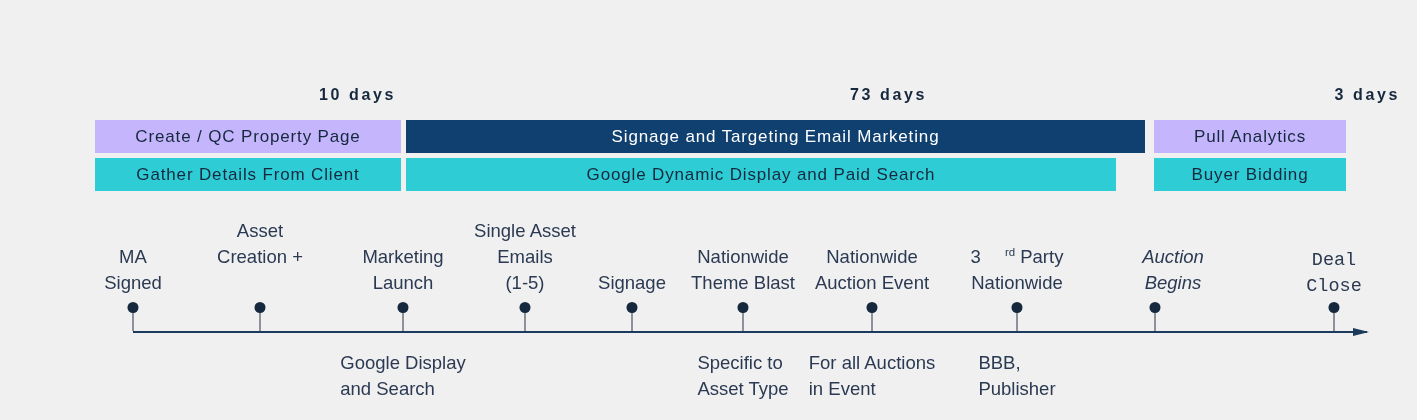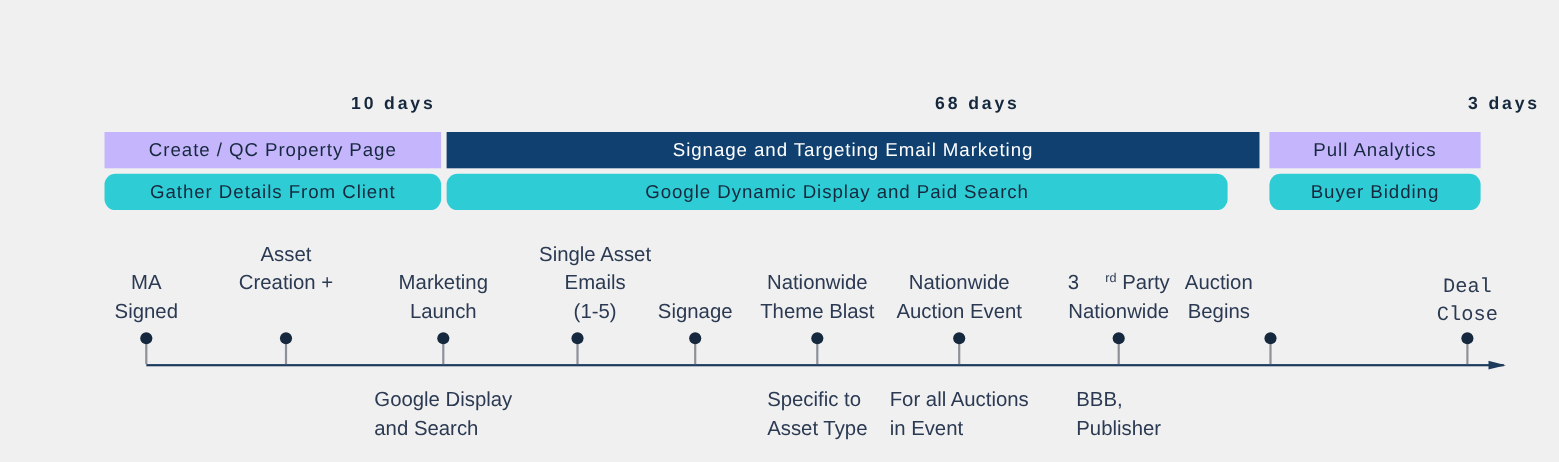--- a/index.html
+++ b/index.html
@@ -42,21 +42,21 @@
     position: absolute;
     display: flex;
     align-items: center;
     justify-content: center;
     font-size: 17px;
     letter-spacing: 0.85px;
     white-space: nowrap;
     box-sizing: border-box;
   }
   .bar.row1 { height: 33px; }
-  .bar.row2 { height: 33px; border-radius: 10px; }
+  .bar.row2 { height: 33px; }
 
   .bar.lightblue { background: #c4b5fd; color: #16283d; }
   .bar.navy      { background: #0f4070; color: #ffffff; }
   .bar.teal      { background: #2ecdd6; color: #16283d; }
 
   
   .milestone-top {
     position: absolute;
     text-align: center;
     font-size: 18.5px;
@@ -101,21 +101,21 @@
   }
   .axis-arrow {
     position: absolute;
   }
 </style>
 </head>
 <body>
 
 <div id="canvas">
     <div class="phase-label" style="left: 96px; top: 86px; width: 300px;">10 days</div>
-    <div class="phase-label" style="left: 627px; top: 86px; width: 300px;">68 days</div>
+    <div class="phase-label" style="left: 627px; top: 86px; width: 300px;">73 days</div>
     <div class="phase-label" style="left: 1100px; top: 86px; width: 300px;">3 days</div>
     <div class="bar row1 lightblue" style="left: 95px; width: 306px; top: 120px;">Create / QC Property Page</div>
     <div class="bar row1 navy" style="left: 406px; width: 739px; top: 120px;">Signage and Targeting Email Marketing</div>
     <div class="bar row1 lightblue" style="left: 1154px; width: 192px; top: 120px;">Pull Analytics</div>
     <div class="bar row2 teal" style="left: 95px; width: 306px; top: 158px;">Gather Details From Client</div>
     <div class="bar row2 teal" style="left: 406px; width: 710px; top: 158px;">Google Dynamic Display and Paid Search</div>
     <div class="bar row2 teal" style="left: 1154px; width: 192px; top: 158px;">Buyer Bidding</div>
     <div class="axis-line" style="left: 133px; top: 331px; width: 1234px;"></div>
     <div class="axis-arrow" style="left: 1353px; top: 323px;"><svg width="20" height="18" viewBox="0 0 20 18">
         <path d="M0 5 L16 9 L0 13 Z" fill="#1b3a5c"></path>
@@ -137,21 +137,21 @@
     <div class="milestone-top" style="left: 403px; top: 244px;">
       <div>Marketing</div>
       <div>Launch</div>
     </div>
     <div class="milestone-bottom" style="left: 403px; top: 350px;">
       <div>Google Display</div>
       <div>and Search</div>
     </div>
     <div class="stem" style="left: 524px; top: 307px; height: 24px;"></div>
     <div class="dot" style="left: 525px; top: 302px;"></div>
-    <div class="milestone-top" style="left: 525px; top: 218px; margin-left: 16px;">
+    <div class="milestone-top" style="left: 525px; top: 218px;">
       <div>Single Asset</div>
       <div>Emails</div>
       <div>(1-5)</div>
     </div>
     <div class="stem" style="left: 631px; top: 307px; height: 24px;"></div>
     <div class="dot" style="left: 632px; top: 302px;"></div>
     <div class="milestone-top" style="left: 632px; top: 270px;">
       <div>Signage</div>
     </div>
     <div class="stem" style="left: 742px; top: 307px; height: 24px;"></div>
@@ -179,21 +179,21 @@
     <div class="milestone-top" style="left: 1017px; top: 244px;">
       <div>3<sup>rd</sup> Party</div>
       <div>Nationwide</div>
     </div>
     <div class="milestone-bottom" style="left: 1017px; top: 350px;">
       <div>BBB,</div>
       <div>Publisher</div>
     </div>
     <div class="stem" style="left: 1154px; top: 307px; height: 24px;"></div>
     <div class="dot" style="left: 1155px; top: 302px;"></div>
-    <div class="milestone-top" style="left: 1108px; top: 244px;">
+    <div class="milestone-top" style="left: 1173px; top: 244px; font-style: italic;">
       <div>Auction</div>
       <div>Begins</div>
     </div>
     <div class="stem" style="left: 1333px; top: 307px; height: 24px;"></div>
     <div class="dot" style="left: 1334px; top: 302px;"></div>
     <div class="milestone-top" style="left: 1334px; top: 248px; font-family: Liberation Mono, monospace;">
       <div>Deal</div>
       <div>Close</div>
     </div>
   </div>

